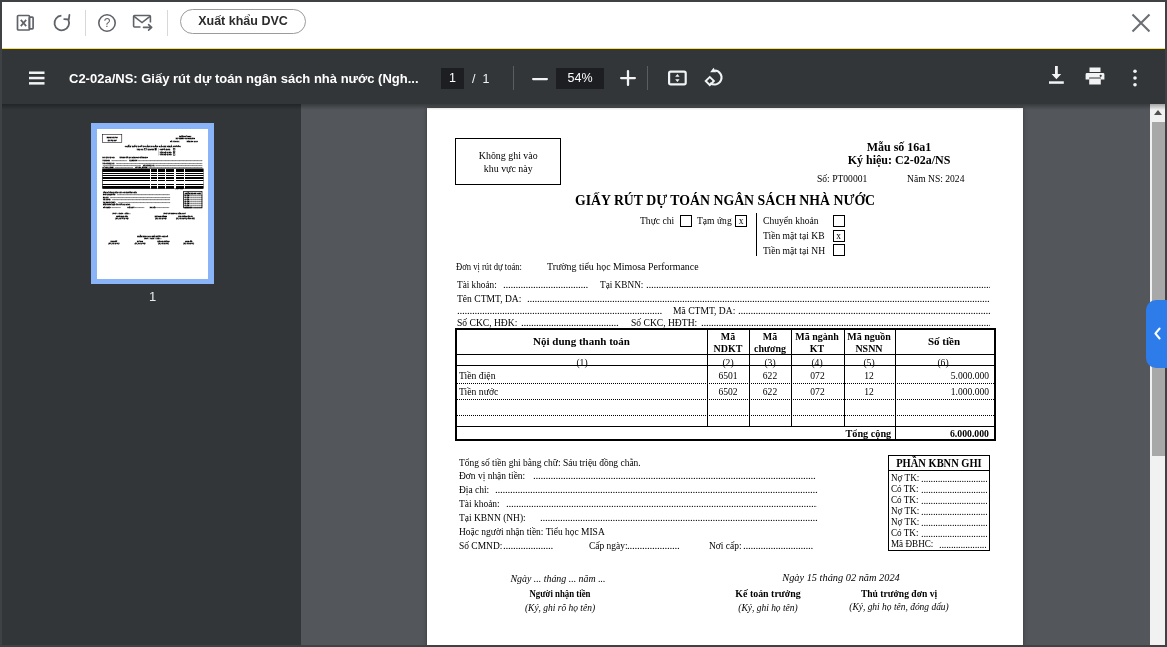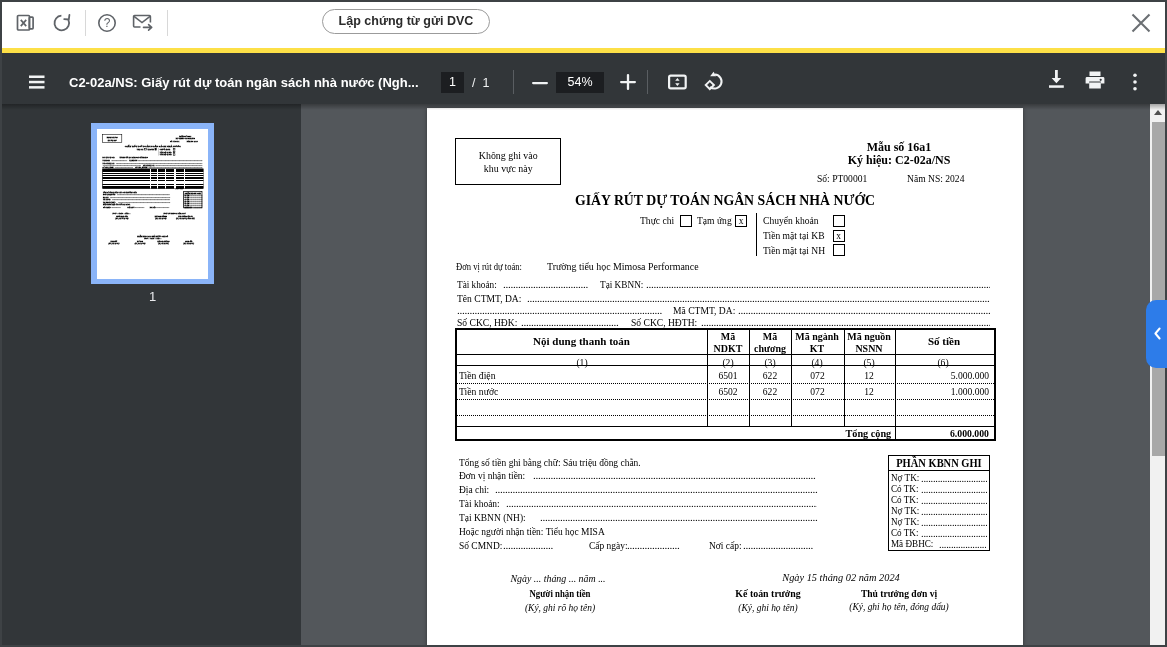--- a/index.html
+++ b/index.html
@@ -2,21 +2,21 @@
 <html><head><meta charset="utf-8"><style>
 * { margin:0; padding:0; box-sizing:border-box; }
 html,body { width:1167px; height:647px; overflow:hidden; background:#3e4245;
   font-family:"Liberation Sans", sans-serif; }
 #win { position:absolute; inset:0; }
 #topbar { position:absolute; left:2px; top:2px; right:2px; height:46px; background:#fff; }
 .sep { position:absolute; top:8px; width:1px; height:26px; background:#d8d8d8; }
 .pillbtn { position:absolute; top:7px; height:25px; border:1px solid #9b9b9b; border-radius:13px;
   background:#fff; color:#2b2b2b; font-weight:bold; font-size:12.5px; text-align:center; line-height:23px; }
 #pdfbar { position:absolute; left:2px; top:48px; right:2px; height:56px; background:#323639;
-  border-top:5px solid #fde047; }
+  border-top:1px solid #fde047; }
 #pdfshadow { position:absolute; left:2px; top:104px; right:2px; height:6px; z-index:5;
   background:linear-gradient(to bottom, rgba(0,0,0,0.32), rgba(0,0,0,0)); pointer-events:none; }
 #pdftitle { position:absolute; left:67px; top:21.5px; color:#fff; font-size:13px; font-weight:bold; }
 .dbox { position:absolute; top:18.5px; height:21.5px; background:#1c1e21; color:#fff;
   font-size:12.5px; text-align:center; line-height:21.5px; }
 .dsep { position:absolute; top:17px; width:1px; height:24px; background:#5a5e62; }
 .wtxt { position:absolute; color:#f1f3f4; font-size:12.5px; }
 #sidebar { position:absolute; left:2px; top:104px; width:299px; bottom:2px; background:#323639; }
 #content { position:absolute; left:301px; top:104px; right:2px; bottom:2px; background:#53575b; overflow:hidden; }
 #thumbsel { position:absolute; left:89px; top:18.5px; width:123px; height:161.5px; background:#8ab4f8; }
@@ -77,21 +77,21 @@
     <svg style="position:absolute;left:95px;top:11px" width="20" height="20" viewBox="0 0 20 20" fill="none" stroke="#5f6368" stroke-width="1.6">
       <circle cx="10" cy="10" r="8.2"></circle>
       <text x="10" y="14.2" text-anchor="middle" stroke="none" fill="#5f6368" font-size="12" font-family="Liberation Sans">?</text>
     </svg>
     <svg style="position:absolute;left:130px;top:12px" width="22" height="20" viewBox="0 0 22 20" fill="none" stroke="#5f6368" stroke-width="1.6">
       <path d="M18.4 8.5 V2.5 a1 1 0 0 0 -1 -1 H2.6 a1 1 0 0 0 -1 1 V12 a1 1 0 0 0 1 1 H8.5"></path>
       <path d="M2 2.4 L10 8.6 L18 2.4"></path>
       <path d="M11.5 13.4 H19.5 M16.6 10.6 L19.7 13.4 L16.6 16.2" stroke-linejoin="round" stroke-linecap="round"></path>
     </svg>
     <div class="sep" style="left:165px"></div>
-    <div class="pillbtn" style="left:320px;width:168px">Lập chứng từ gửi DVC</div>
+    <div class="pillbtn" style="left:178px;width:126px">Xuất khẩu DVC</div>
     <svg style="position:absolute;left:1128px;top:10px" width="22" height="22" viewBox="0 0 22 22" stroke="#6b6f73" stroke-width="2.1">
       <path d="M2.5 2.5 L19.5 19.5 M19.5 2.5 L2.5 19.5"></path>
     </svg>
   </div>
   <div id="pdfbar">
     <svg style="position:absolute;left:26px;top:22px" width="18" height="15" viewBox="0 0 18 15">
       <g fill="#f1f3f4">
           <rect x="1" y="0.5" width="15.5" height="2.5"></rect>
           <rect x="1" y="5.8" width="15.5" height="2.5"></rect>
       <rect x="1" y="11.1" width="15.5" height="2.5"></rect>

